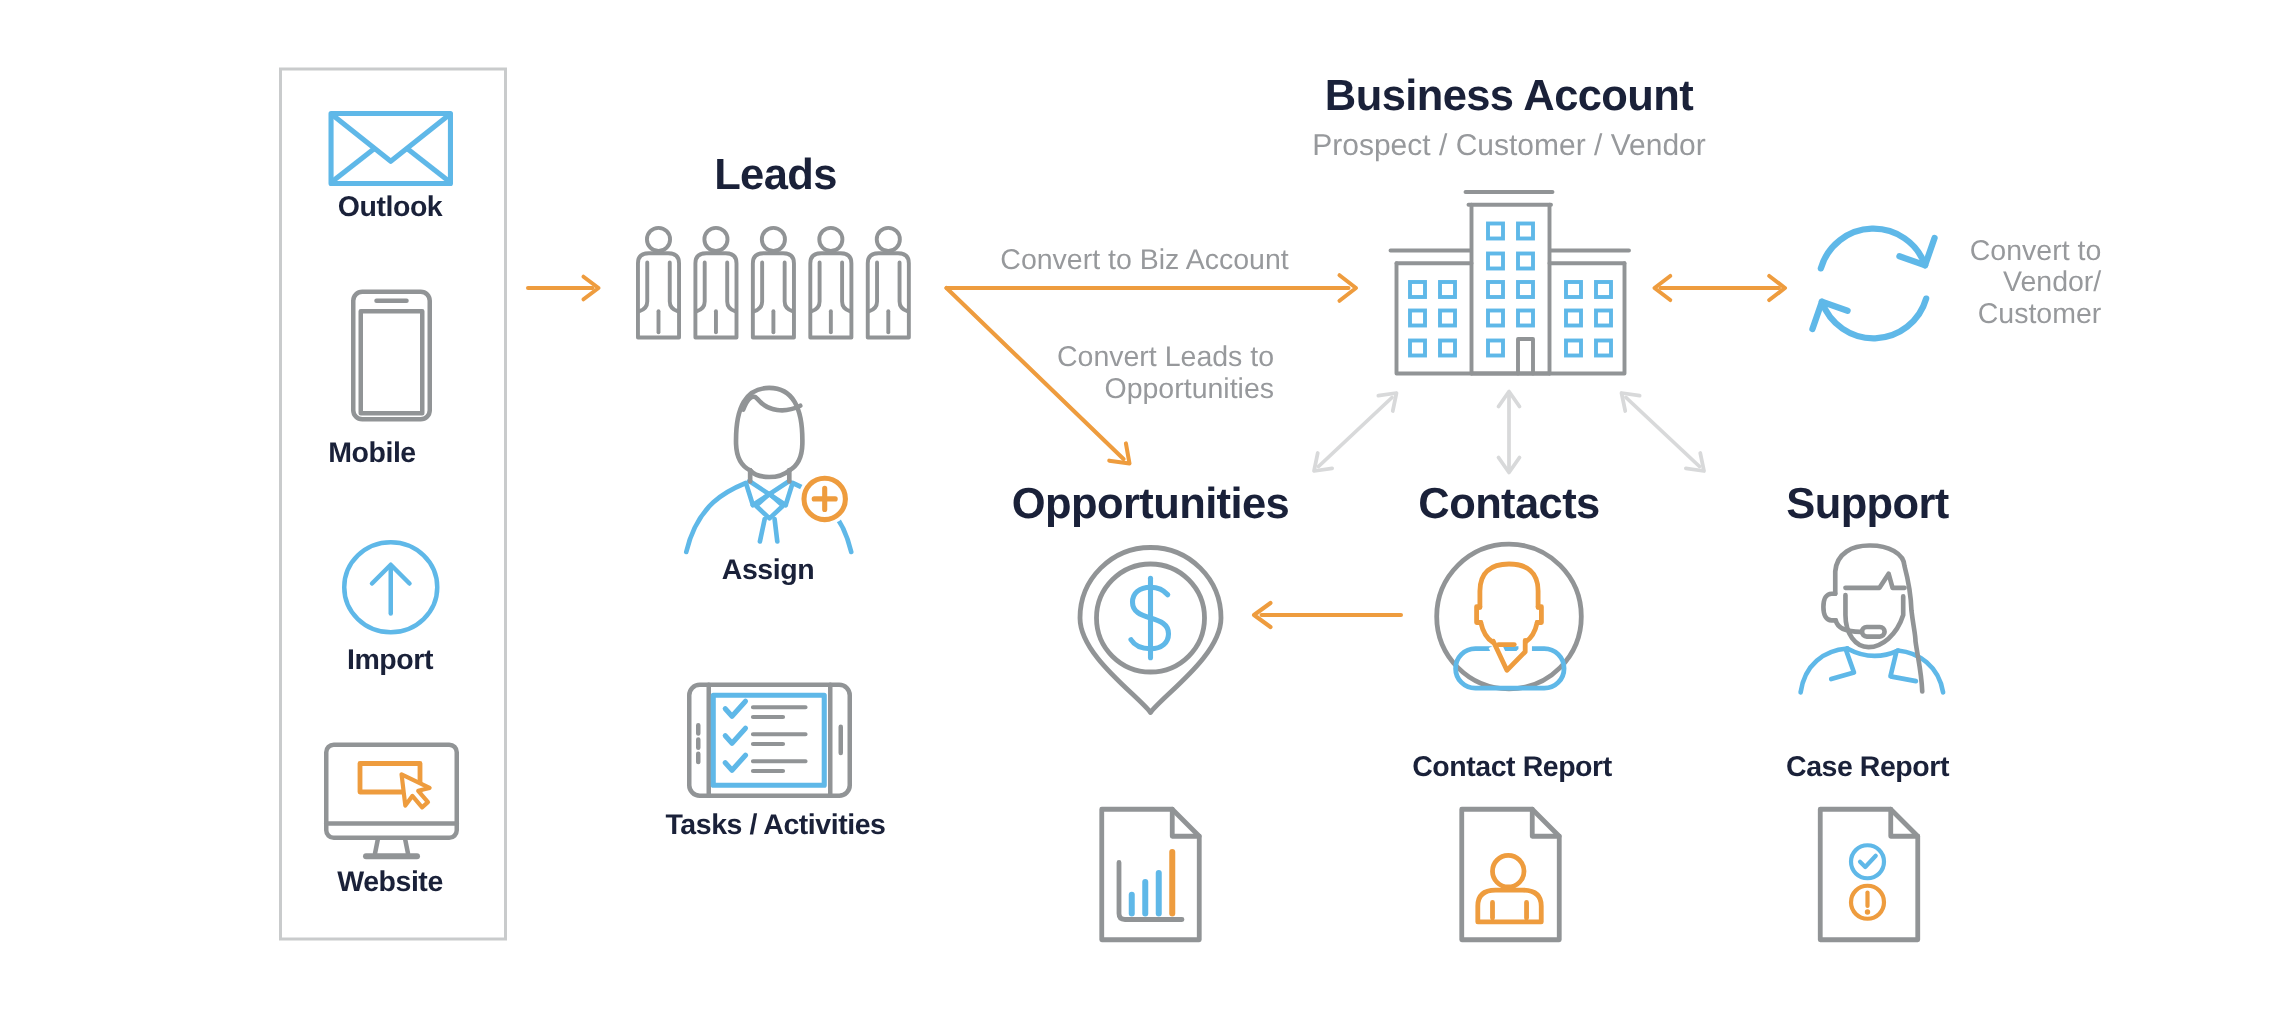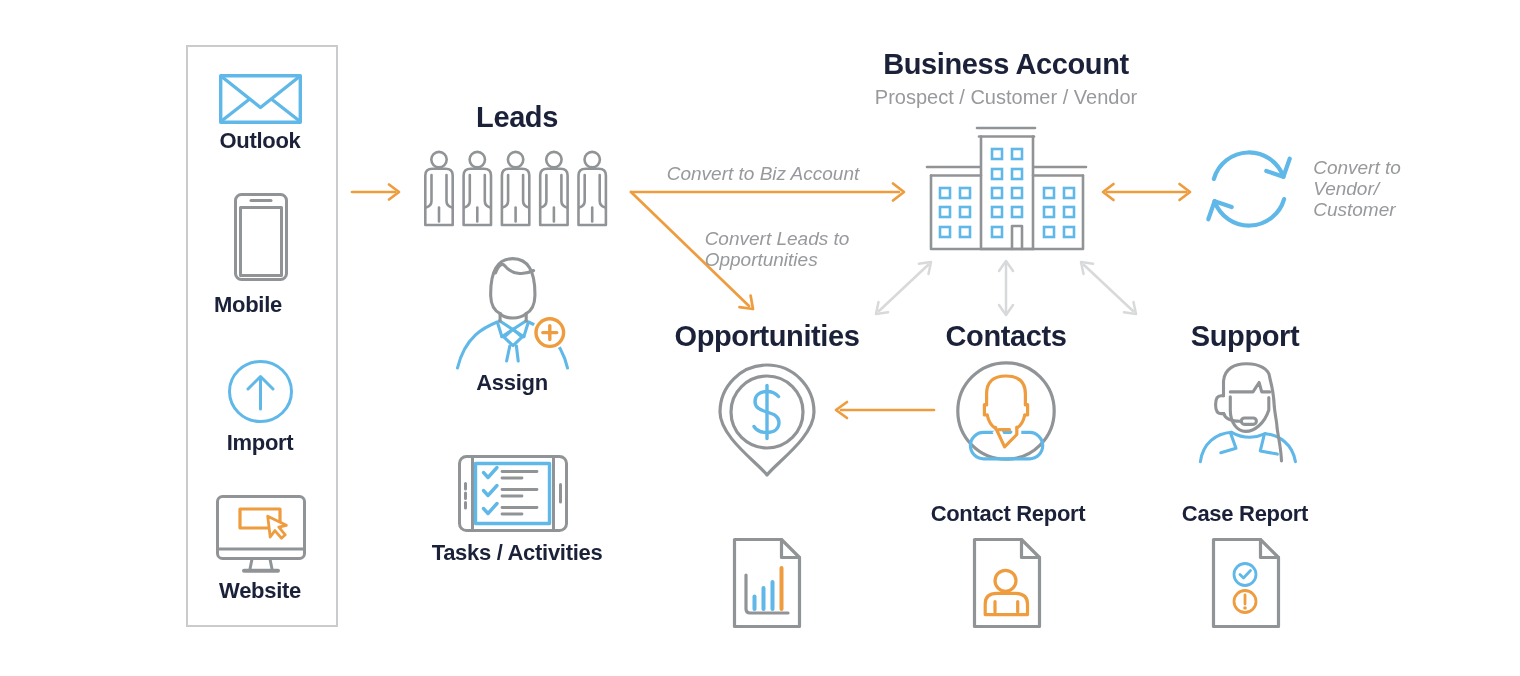--- a/index.html
+++ b/index.html
@@ -1,22 +1,22 @@
 <!DOCTYPE html>
 <html style="--c-navy: #1a2139; --c-gray-text: #97999c; --c-blue: #5fb8e8; --c-orange: #ee9c3e; --c-gray: #919496; --c-gray-light: #d8d9da; --c-border: #c9cbcc;"><head>
 <meta charset="utf-8">
 <style>
   html,body{margin:0;padding:0;background:#fff;}
   #canvas{position:relative;width:1520px;height:676px;background:#fff;overflow:hidden;
           font-family:"Liberation Sans",sans-serif;}
   .abs{position:absolute;}
   .ctr{transform:translateX(-50%);white-space:nowrap;text-align:right;}
   .h1{font-weight:bold;font-size:29px;letter-spacing:-0.4px;color:var(--c-navy);}
-  .lbl{font-weight:bold;font-size:22px;letter-spacing:-0.3px;color:var(--c-navy);}
-  .note{font-size:19px;color:var(--c-gray-text);line-height:21px;text-align:left;font-style:italic;}
+  .lbl{font-weight:bold;font-size:19px;letter-spacing:-0.3px;color:var(--c-navy);}
+  .note{font-size:19px;color:var(--c-gray-text);line-height:21px;text-align:right;}
   .sub{font-size:20px;color:var(--c-gray-text);}
   svg{display:block;overflow:visible;}
   .sB{stroke:var(--c-blue);} .sO{stroke:var(--c-orange);} .sG{stroke:var(--c-gray);}
   .sL{stroke:var(--c-gray-light);} .fO{fill:var(--c-orange);}
   .nf{fill:none;}
   #src-box{border:2px solid var(--c-border);background:#fff;}
 </style>
 </head>
 <body>
 

